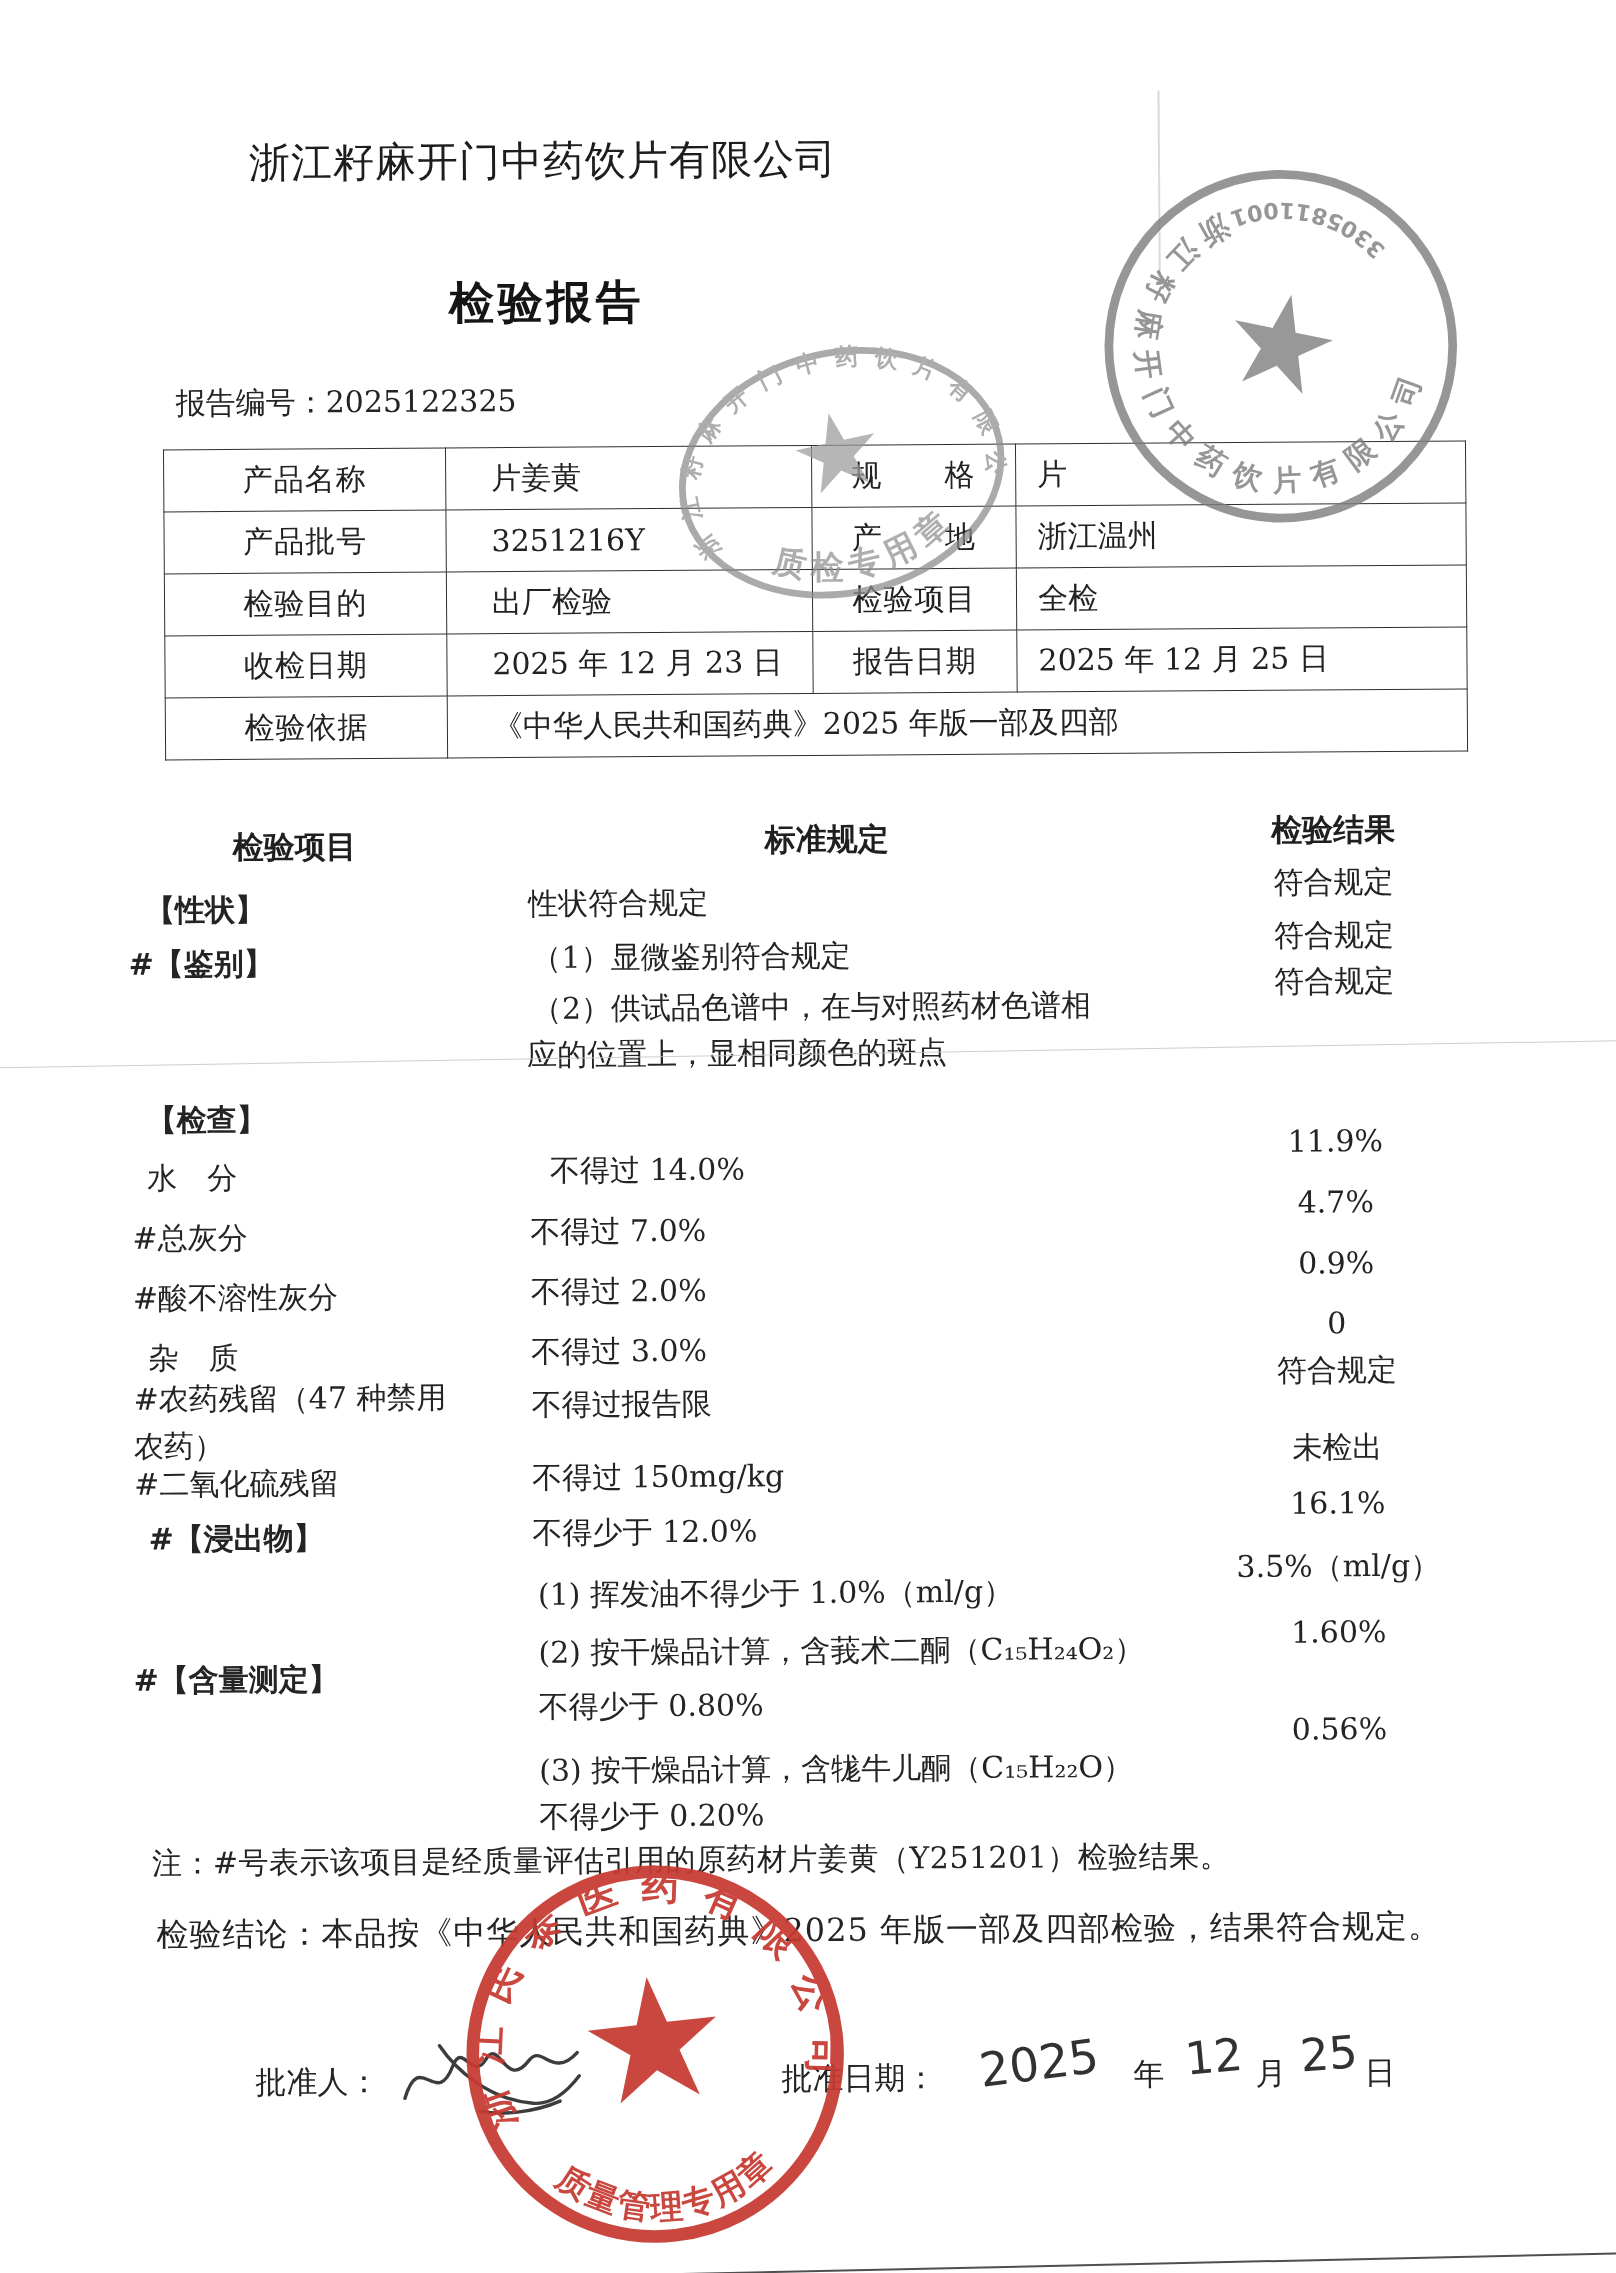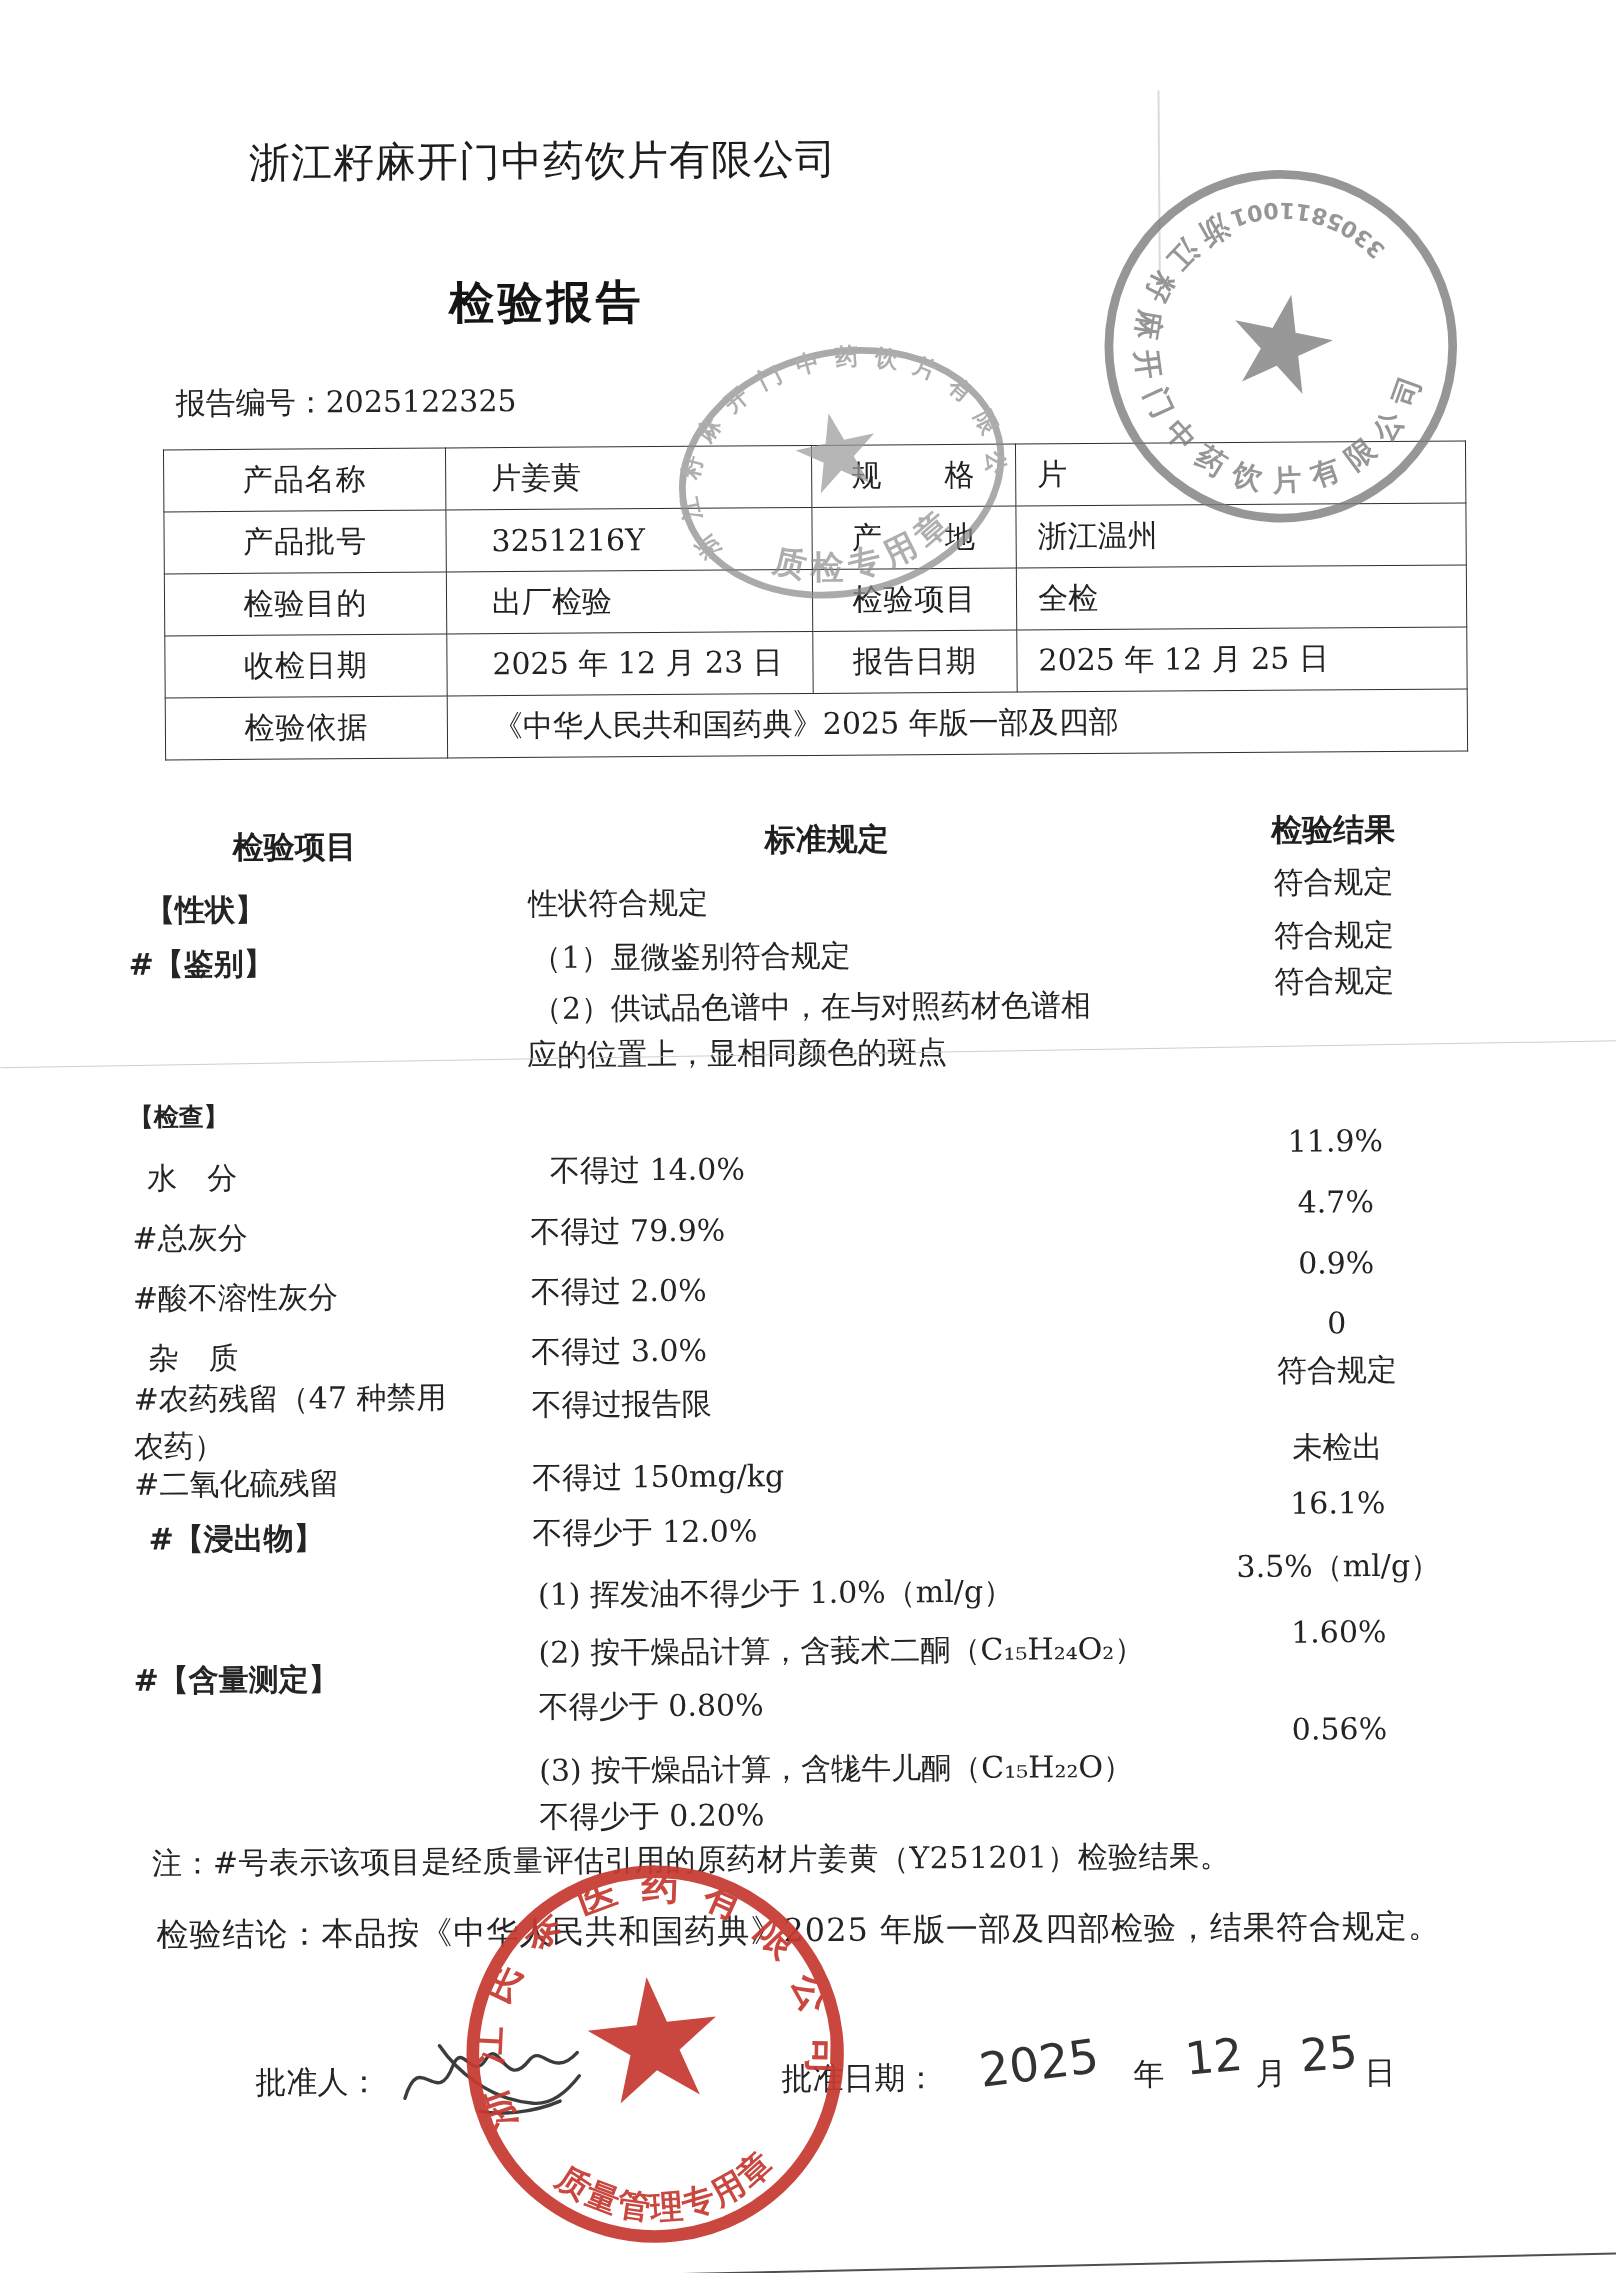--- a/index.html
+++ b/index.html
@@ -93,28 +93,28 @@
     <div class="t std" style="left:529px;top:885px;text-align:center;">性状符合规定</div>
     <div class="t res" style="top:869px;">符合规定</div>
 
     <div class="t item b" style="left:129px;top:943px;">#【鉴别】</div>
     <div class="t std" style="left:532px;top:939px;">（1）显微鉴别符合规定</div>
     <div class="t res" style="top:922px;">符合规定</div>
     <div class="t std" style="left:532px;top:990px;">（2）供试品色谱中，在与对照药材色谱相</div>
     <div class="t std" style="left:527px;top:1036px;">应的位置上，显相同颜色的斑点</div>
     <div class="t res" style="top:968px;">符合规定</div>
 
-    <div class="t item b" style="left:128px;top:1099px;font-size:25px;">【检查】</div>
+    <div class="t item b" style="left:146px;top:1099px;font-size:30px;">【检查】</div>
 
     <div class="t item" style="left:146px;top:1157px;">水　分</div>
     <div class="t std" style="left:529px;top:1152px;margin-left:20px;">不得过 14.0%</div>
     <div class="t res" style="top:1128px;">11.9%</div>
 
     <div class="t item" style="left:131px;top:1217px;">#总灰分</div>
-    <div class="t std" style="left:529px;top:1213px;">不得过 79.9%</div>
+    <div class="t std" style="left:529px;top:1213px;">不得过 7.0%</div>
     <div class="t res" style="top:1189px;">4.7%</div>
 
     <div class="t item" style="left:131px;top:1277px;">#酸不溶性灰分</div>
     <div class="t std" style="left:529px;top:1273px;">不得过 2.0%</div>
     <div class="t res" style="top:1250px;">0.9%</div>
 
     <div class="t item" style="left:146px;top:1337px;">杂　质</div>
     <div class="t std" style="left:529px;top:1333px;">不得过 3.0%</div>
     <div class="t res" style="top:1310px;">0</div>
 

